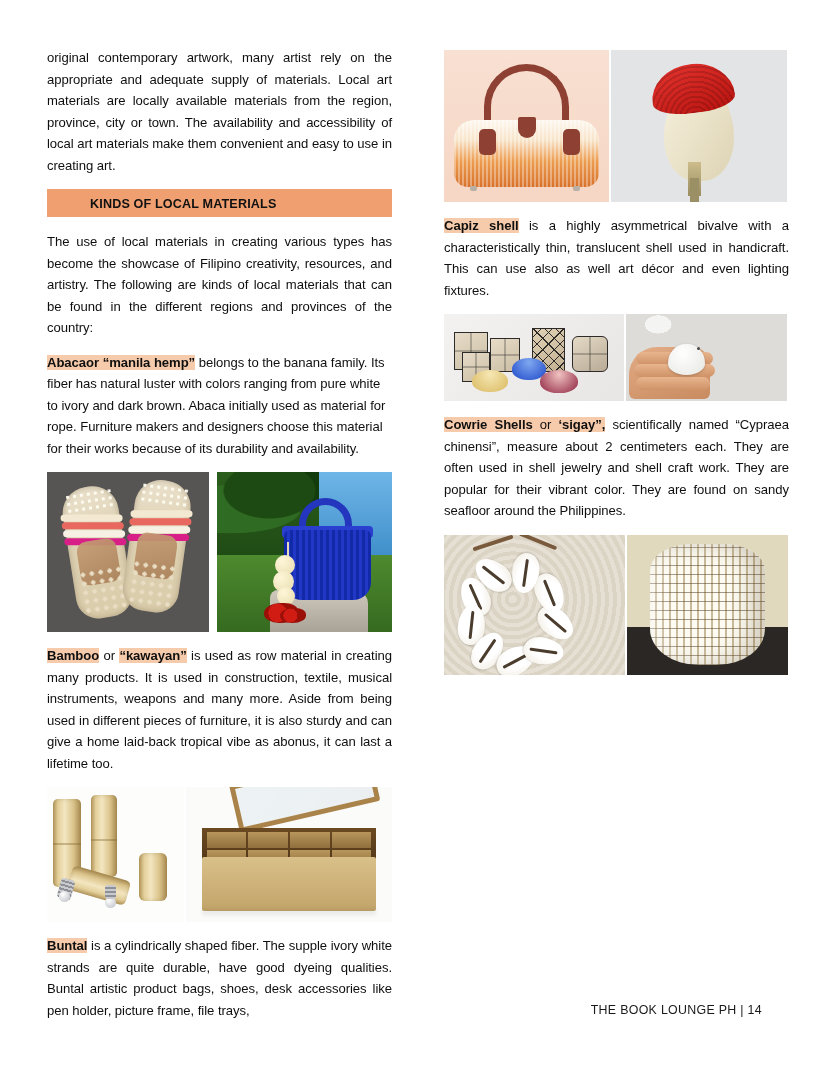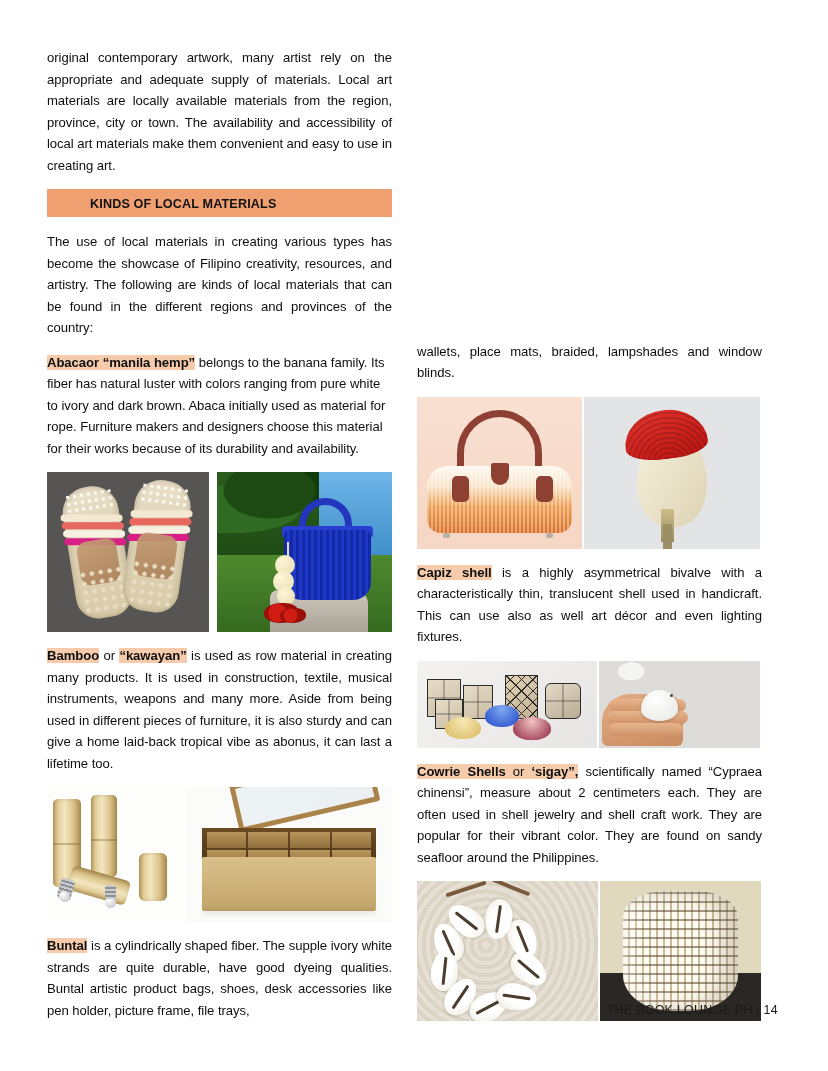--- a/index.html
+++ b/index.html
@@ -10,22 +10,22 @@
   }
   .page {
     position: relative;
     width: 828px; height: 1071px;
     background: #fff;
     padding: 47px 50px 0 47px;
     overflow: hidden;
   }
   .columns {
     display: flex;
-    gap: 25px;
-    align-items: flex-end;
+    gap: 52px;
+    align-items: flex-start;
   }
   .col { width: 345px; flex: 0 0 345px; }
 
   p.body {
     font-size: 13.1px;
     line-height: 21.5px;
     color: #0f0f0f;
     text-align: justify;
     margin-bottom: 13px;
     letter-spacing: -0.05px;
@@ -219,21 +219,21 @@
   .cv-vase { position:absolute; left:14%; top:7%; width:72%; height:86%;
     border-radius:36% 36% 42% 42% / 22% 22% 30% 30%;
     background:
       repeating-linear-gradient(0deg, rgba(90,70,45,.55) 0 1.5px, transparent 1.5px 9px),
       repeating-linear-gradient(90deg, #fdfbf2 0 5px, #c9bb9a 5px 7px),
       #e9e2cd;
     box-shadow: inset -14px 0 22px rgba(90,70,40,.25), inset 12px 0 18px rgba(255,255,255,.3); }
 
   
   .footer {
-    position:absolute; right:50px; bottom:54px;
+    position:absolute; right:66px; bottom:54px;
     font-size:12.4px; color:#1a1a1a; letter-spacing:.3px;
   }
 </style>
 </head>
 <body>
 
 <div class="page">
   <div class="columns">
 
     <div class="col">
@@ -320,21 +320,20 @@
           <div class="bx-shadow"></div>
         </div>
       </div>
 
       <p class="body"><b class="hl-strong">Buntal</b><span> is a cylindrically shaped fiber. The supple ivory white strands are quite durable, have good dyeing qualities. Buntal artistic product bags, shoes, desk accessories like pen holder, picture frame, file trays,</span></p>
 
     </div>
 
     <div class="col">
 
-      <p class="body">wallets, place mats, braided, lampshades and window blinds.</p>
 
       <div class="figrow tight">
         <div class="fig f-buntalbag" style="width:165px;height:152px;">
           <div class="bg-handle"></div>
           <div class="bg-body"></div>
           <div class="bg-flap"></div>
           <div class="bg-tab" style="left:21%;"></div>
           <div class="bg-tab" style="left:72%;"></div>
           <div class="bg-foot" style="left:16%;"></div>
           <div class="bg-foot" style="left:78%;"></div>

